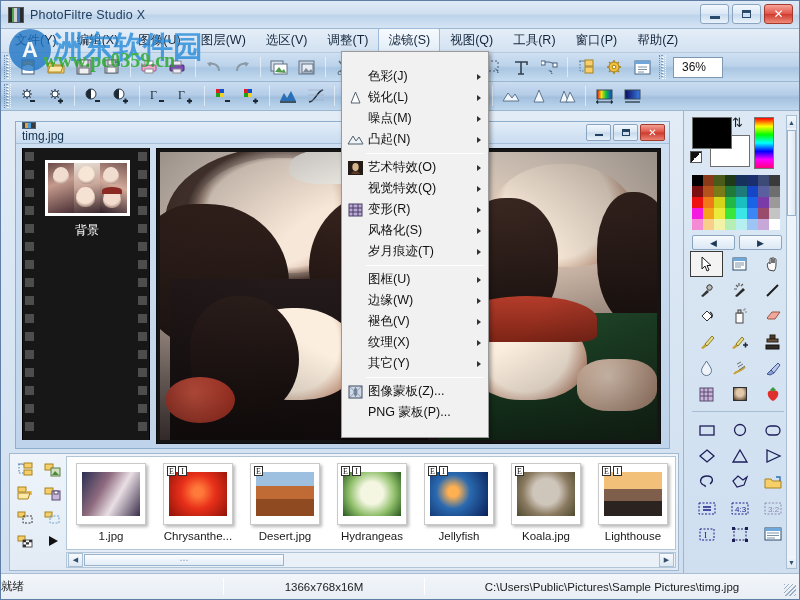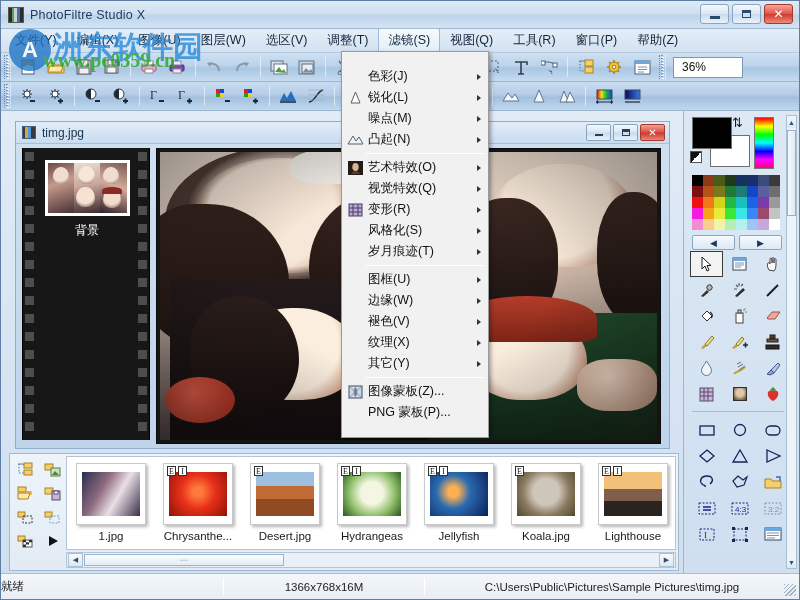--- a/index.html
+++ b/index.html
@@ -109,36 +109,37 @@
   .tb-btn {
     width: 26px; height: 25px; margin: 0 1px; flex: 0 0 auto;
     display: flex; align-items: center; justify-content: center;
     border: 1px solid transparent; border-radius: 2px;
     font-size: 13px; line-height: 1; color: #20384f;
   }
   .tb-sep { width: 1px; height: 20px; margin: 0 4px; flex: 0 0 auto;
     background: linear-gradient(to bottom, transparent, #7f9cbb, transparent);
     border-right: 1px solid rgba(255,255,255,.55); }
   .zoom-box {
-    width: 70px; height: 21px; margin-left: 4px; flex: 0 0 auto;
+    width: 50px; height: 21px; margin-left: 4px; flex: 0 0 auto;
     background: #fff; border: 1px solid #7e97b3;
     display: flex; align-items: center; padding-left: 8px;
     font-size: 12px; color: #111;
   }
 
   
   .docwin {
     position: absolute; left: 14px; top: 120px; width: 655px; height: 328px;
     background: linear-gradient(to bottom,#cfe0f2,#bfd4ea);
     border: 1px solid #8fadcc; z-index: 10;
   }
   .doc-title {
-    height: 22px; display: flex; align-items: center; padding-left: 6px;
+    height: 22px; display: flex; padding-left: 6px;
     background: linear-gradient(to bottom,#e2edf8,#c9dcf0);
     border-bottom: 1px solid #a7c0d9;
+    flex-direction: column;
   }
   .doc-icon {
     width: 14px; height: 13px; margin-right: 6px;
     background: linear-gradient(to right,#3a3a3a 0 15%,#d9a441 15% 40%,#4d9ad8 40% 70%,#3a3a3a 70% 100%);
     border: 1px solid #46617d;
   }
   .doc-title-text { font-size: 12px; color: #16324c; }
   .doc-wbtns { position: absolute; right: 4px; top: 2px; display: flex; gap: 2px; }
   .dbtn {
     width: 25px; height: 17px; border: 1px solid #8ba5c0; border-radius: 2px;

